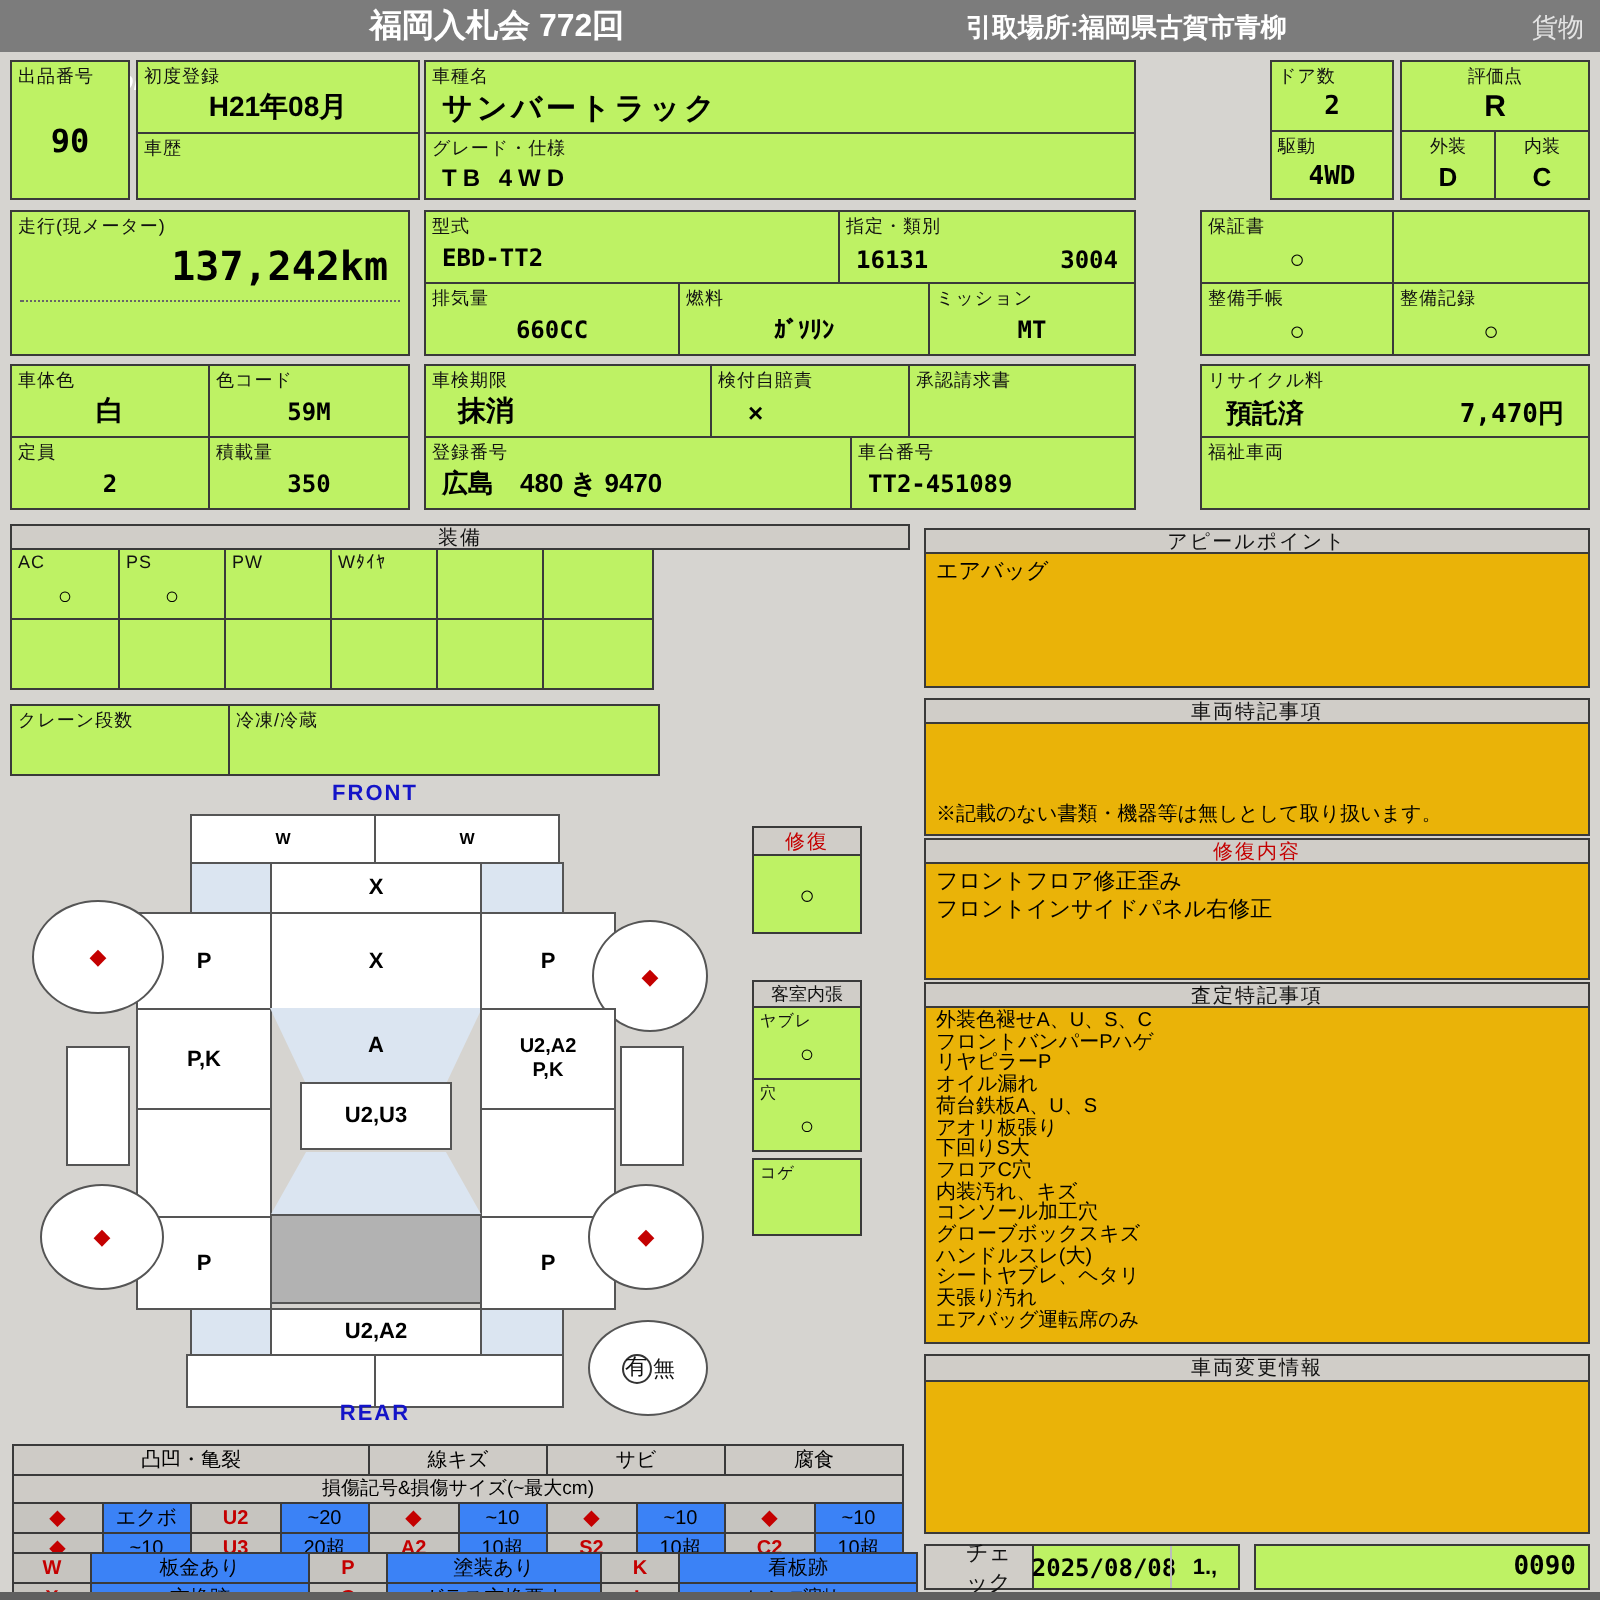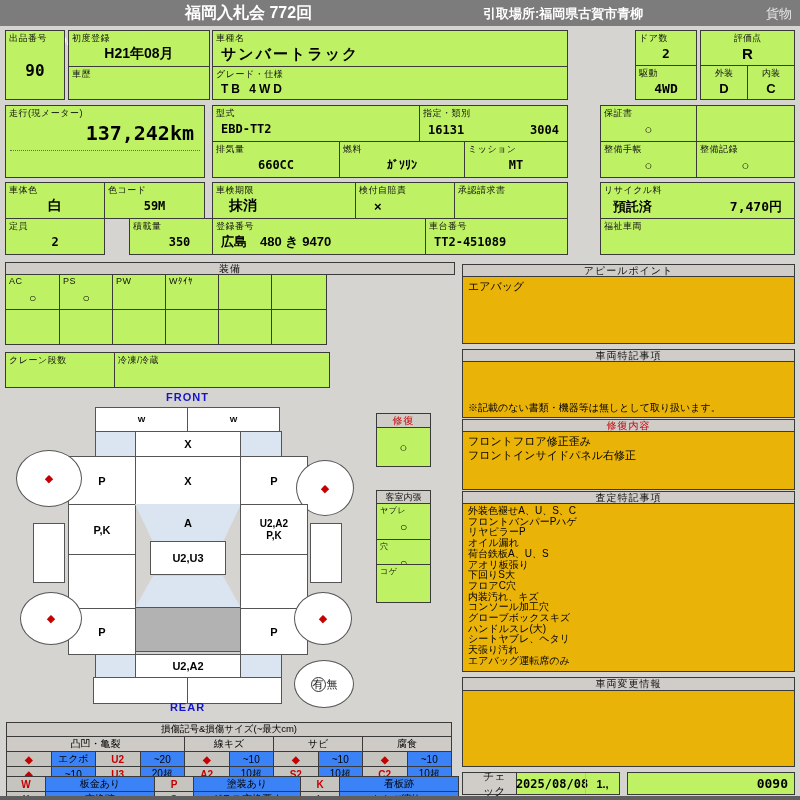--- a/index.html
+++ b/index.html
@@ -128,21 +128,21 @@
     <div class="val" style="font-size:14px;">白</div>
   </div>
   <div class="cell" style="left:104px;top:182px;width:101px;height:37px;">
     <span class="lbl">色コード</span>
     <div class="val num" style="font-size:12px;">59M</div>
   </div>
   <div class="cell" style="left:5px;top:218px;width:100px;height:37px;text-align:right;">
     <span class="lbl">定員</span>
     <div class="val num" style="font-size:12px;">2</div>
   </div>
-  <div class="cell" style="left:104px;top:218px;width:101px;height:37px;margin-left:25px;">
+  <div class="cell" style="left:104px;top:218px;width:101px;height:37px;">
     <span class="lbl">積載量</span>
     <div class="val num" style="font-size:12px;">350</div>
   </div>
   <div class="cell" style="left:212px;top:182px;width:144px;height:37px;">
     <span class="lbl">車検期限</span>
     <div class="val left" style="font-size:14px;padding-left:16px;">抹消</div>
   </div>
   <div class="cell" style="left:355px;top:182px;width:100px;height:37px;">
     <span class="lbl">検付自賠責</span>
     <div class="val left" style="padding-left:18px;">×</div>
@@ -257,21 +257,21 @@
   </div>
   <div class="band" style="left:376px;top:490px;width:55px;height:14px;font-size:9px;letter-spacing:0;">客室内張</div>
   <div class="cell" style="left:376px;top:503px;width:55px;height:37px;">
     <span class="lbl" style="font-size:8px;">ヤブレ</span>
     <div class="val" style="font-size:12px;">○</div>
   </div>
   <div class="cell" style="left:376px;top:539px;width:55px;height:37px;">
     <span class="lbl" style="font-size:8px;">穴</span>
     <div class="val" style="font-size:12px;">○</div>
   </div>
-  <div class="cell" style="left:376px;top:564px;width:55px;height:39px;">
+  <div class="cell" style="left:376px;top:579px;width:55px;height:39px;">
     <span class="lbl" style="font-size:8px;">コゲ</span>
     <div class="val" style="font-size:12px;"></div>
   </div>
 
   <div class="band" style="left:462px;top:264px;width:333px;height:13px;">アピールポイント</div>
   <div class="panel" style="left:462px;top:276px;width:333px;height:68px;">エアバッグ</div>
 
   <div class="band" style="left:462px;top:349px;width:333px;height:13px;">車両特記事項</div>
   <div class="panel" style="left:462px;top:361px;width:333px;height:57px;display:flex;align-items:flex-end;font-size:10px;">※記載のない書類・機器等は無しとして取り扱います。</div>
 
@@ -304,27 +304,27 @@
     <div style="position:absolute;left:0;top:0;bottom:0;width:70px;display:flex;align-items:center;justify-content:center;font-weight:bold;font-size:12px;font-family:'DejaVu Sans Mono',monospace;">2025/08/08</div>
     <div style="position:absolute;right:0;top:0;bottom:0;width:33px;border-left:1px solid #bbb;display:flex;align-items:center;justify-content:center;font-weight:bold;font-size:11px;">1.,</div>
   </div>
   <div class="cell" style="left:627px;top:772px;width:168px;height:23px;">
     <div style="position:absolute;right:6px;top:0;bottom:0;display:flex;align-items:center;font-weight:bold;font-size:13px;font-family:'DejaVu Sans Mono',monospace;">0090</div>
   </div>
 
   <table class="leg" style="left:6px;top:722px;">
     <tbody>
         <tr>
-      <td colspan="10" class="hdr" style="font-size:9.5px;">損傷記号&amp;損傷サイズ(~最大cm)</td>
-    </tr>
-    <tr>
       <td colspan="4" class="hdr">凸凹・亀裂</td>
       <td colspan="2" class="hdr">線キズ</td>
       <td colspan="2" class="hdr">サビ</td>
       <td colspan="2" class="hdr">腐食</td>
+    </tr>
+    <tr>
+      <td colspan="10" class="hdr" style="font-size:9.5px;">損傷記号&amp;損傷サイズ(~最大cm)</td>
     </tr>
     <tr>
       <td class="sym" style="width:38px;">◆</td>
       <td style="width:50px;">エクボ</td>
       <td class="sym" style="width:45px;">U2</td>
       <td style="width:45px;">~20</td>
       <td class="sym" style="width:43px;">◆</td>
       <td style="width:44px;">~10</td>
       <td class="sym" style="width:43px;">◆</td>
       <td style="width:45px;">~10</td>

